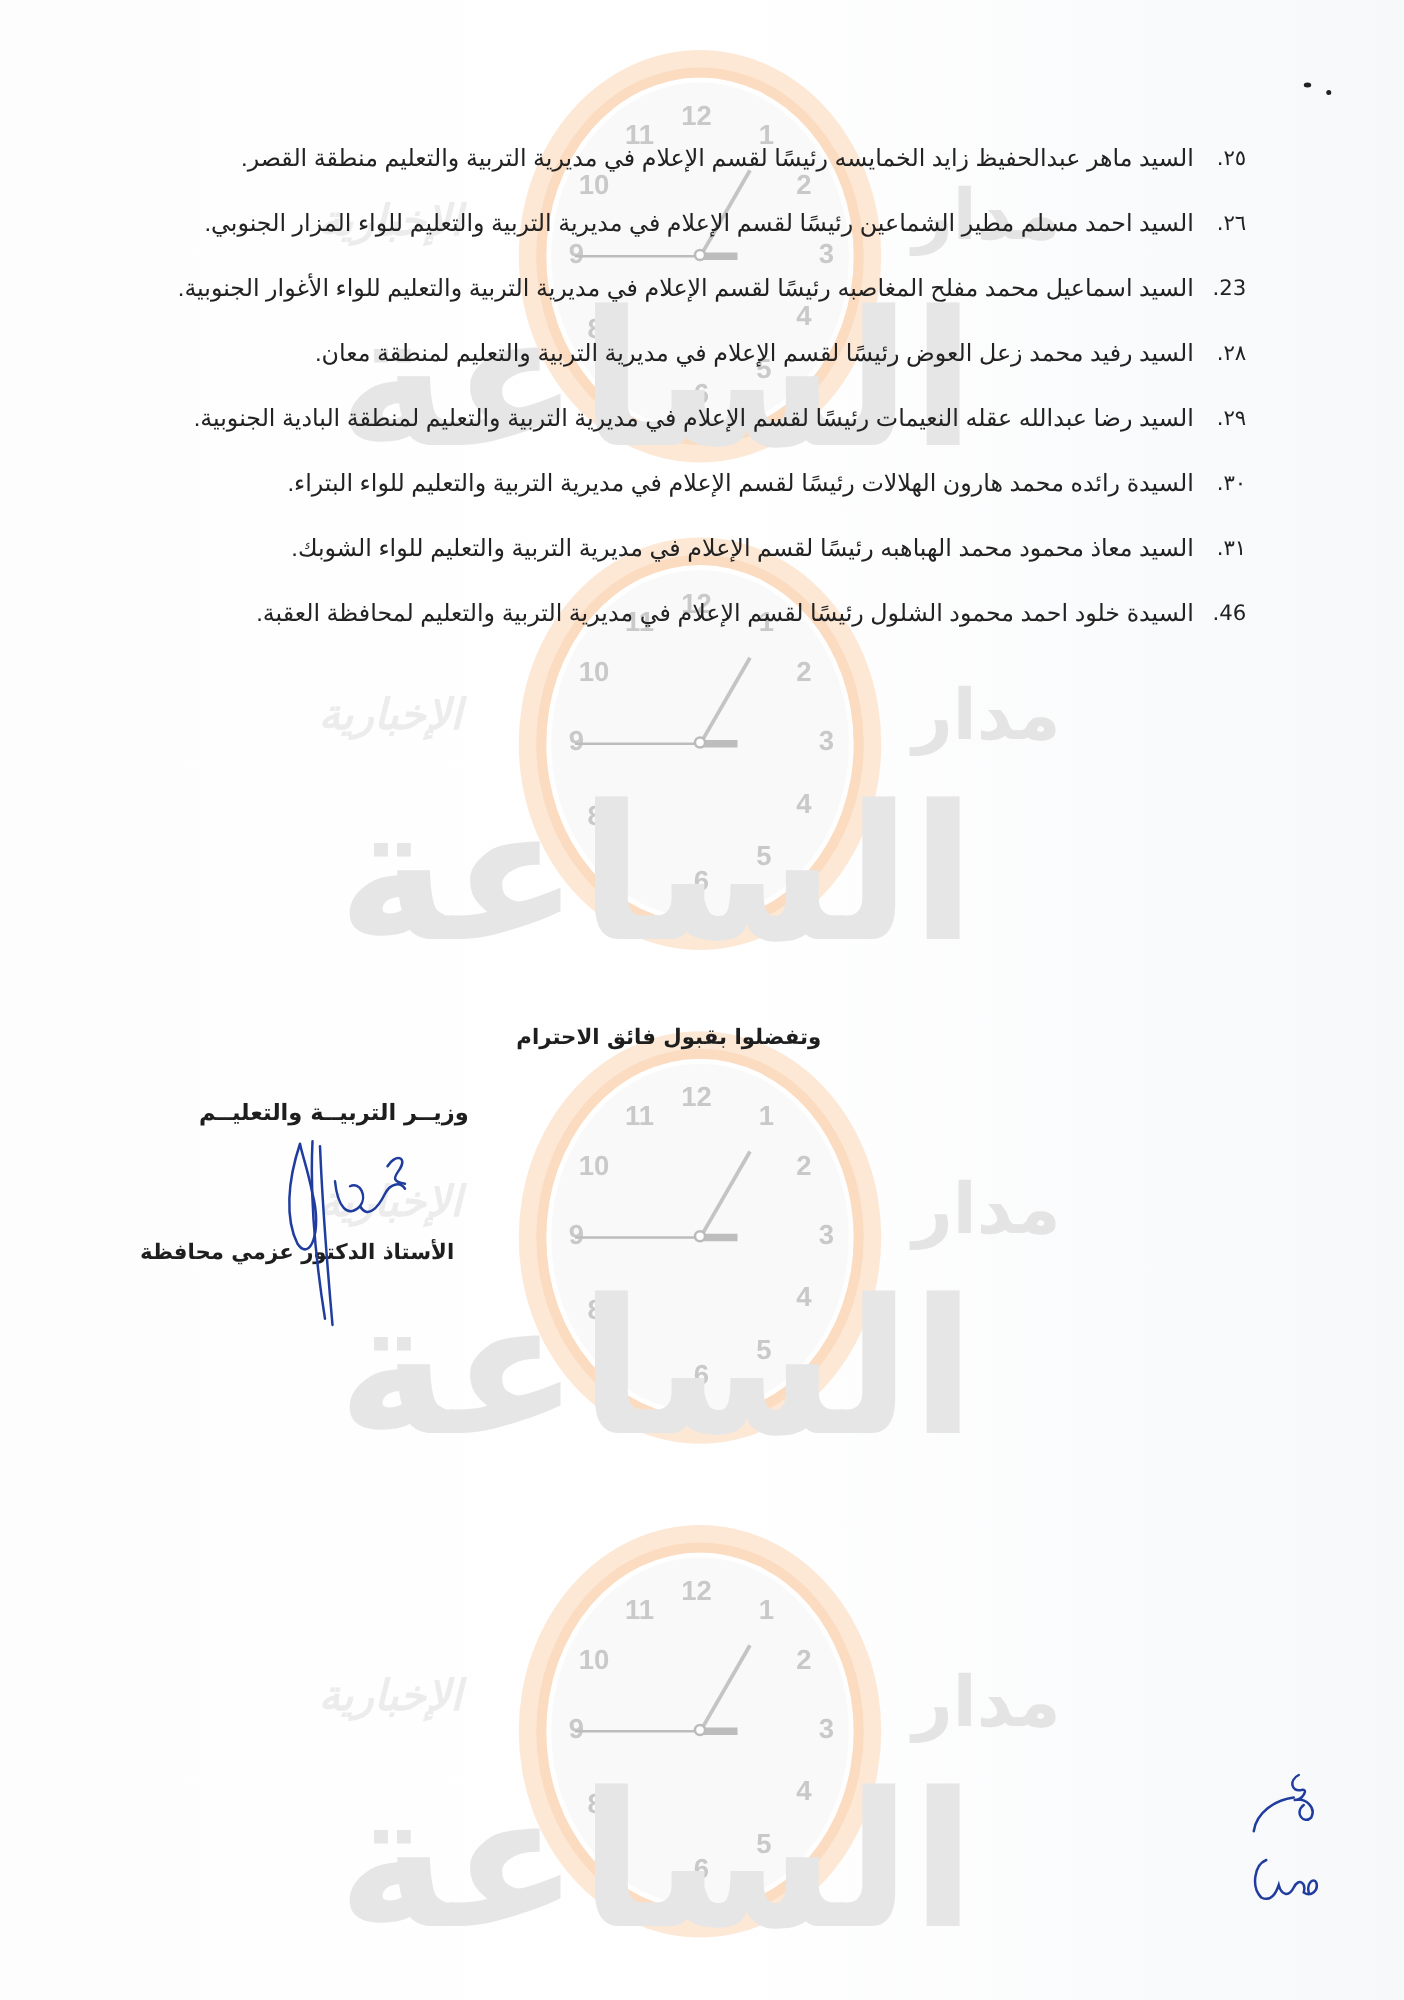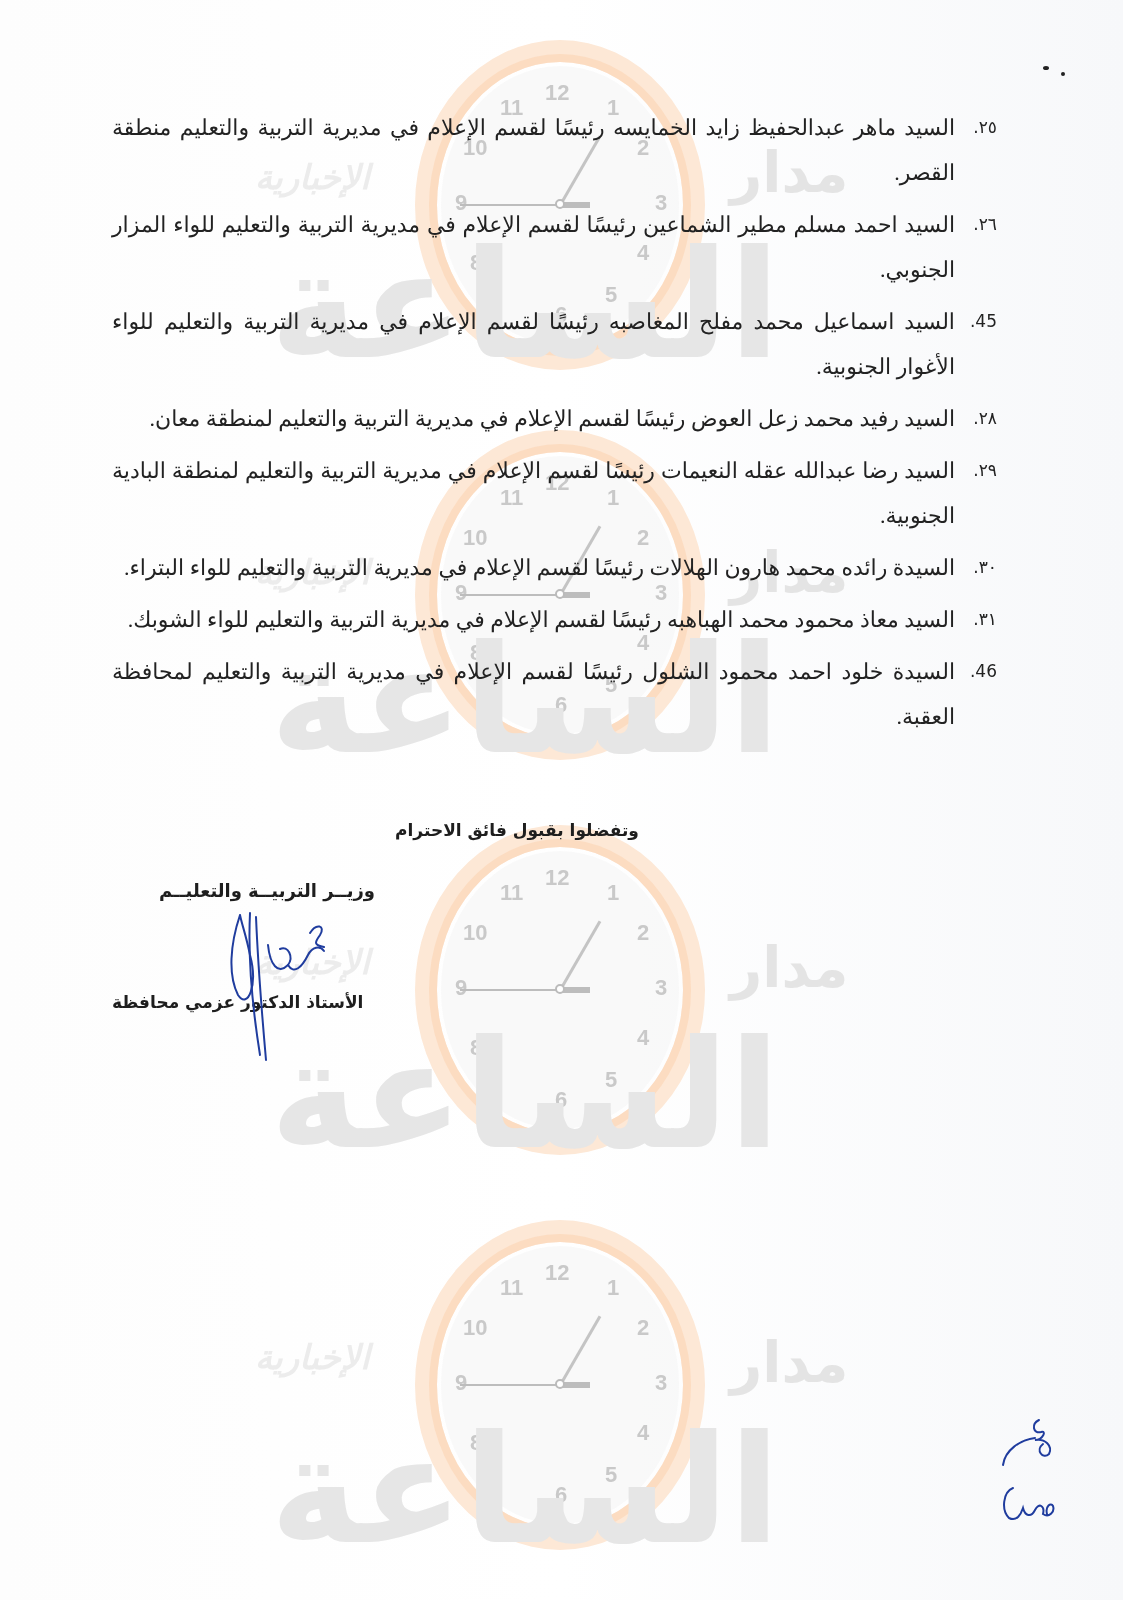--- a/index.html
+++ b/index.html
@@ -19,23 +19,23 @@
     .clock .hand-s { position: absolute; left: 145px; top: 162px; width: 30px; height: 6px; background: #bdbdbd; }
     .clock .center { position: absolute; left: 140px; top: 159px; width: 10px; height: 10px; border-radius: 50%; border: 2px solid #bbb; background: #fff; }
     .wm-text-big { position: absolute; font-family: "DejaVu Sans", sans-serif; font-weight: bold; color: #e6e6e6; font-size: 150px; line-height: 1; direction: rtl; white-space: nowrap; text-align: right; }
     .wm-text-mid { position: absolute; font-family: "DejaVu Sans", sans-serif; font-weight: bold; color: #e4e4e4; font-size: 56px; line-height: 1; direction: rtl; white-space: nowrap; }
     .wm-text-sm { position: absolute; font-family: "DejaVu Sans", sans-serif; font-weight: bold; color: #ececec; font-size: 34px; line-height: 1; direction: rtl; white-space: nowrap; font-style: italic; }
 
     
     .content { position: absolute; left: 112px; top: 112px; width: 885px; direction: rtl; }
     .item { display: flex; direction: rtl; margin-bottom: 14px; }
     .item-num { width: 42px; flex: none; font-family: "DejaVu Sans", sans-serif; font-size: 17px; line-height: 30px; text-align: right; color: #222; }
-    .item-text { flex: 1; font-family: Liberation Serif, serif; font-size: 22px; line-height: 45px; text-align: justify; text-align-last: right; color: #222; margin-top: -7px; }
-
-    .closing { position: absolute; top: 820px; left: 352px; width: 330px; text-align: center; direction: rtl; font-family: "DejaVu Sans", sans-serif; font-weight: bold; font-size: 17px; color: #1e1e1e; }
+    .item-text { flex: 1; font-family: Liberation Sans, sans-serif; font-size: 19px; line-height: 45px; text-align: justify; text-align-last: right; color: #222; margin-top: -7px; }
+
+    .closing { position: absolute; top: 820px; left: 370px; width: 330px; text-align: center; direction: rtl; font-family: "DejaVu Sans", sans-serif; font-weight: bold; font-size: 17px; color: #1e1e1e; }
     .sig-title { position: absolute; top: 880px; left: 115px; width: 260px; text-align: right; direction: rtl; font-family: "DejaVu Sans", sans-serif; font-weight: bold; font-size: 18px; color: #1e1e1e; letter-spacing: 1px; }
     .sig-name { position: absolute; top: 992px; left: 112px; width: 260px; text-align: left; direction: rtl; font-family: "DejaVu Sans", sans-serif; font-weight: bold; font-size: 17px; color: #1e1e1e; }
     .signature { position: absolute; left: 228px; top: 905px; width: 110px; height: 160px; }
     .initials { position: absolute; left: 995px; top: 1410px; width: 70px; height: 120px; }
     .marks { position: absolute; left: 1040px; top: 60px; width: 40px; height: 20px; }
     .dot { position: absolute; background: #222; border-radius: 50%; }
   </style>
 </head>
 <body>
 
@@ -148,21 +148,21 @@
   <div class="content">
     <div class="item">
       <span class="item-num">٢٥.</span>
       <span class="item-text">السيد ماهر عبدالحفيظ زايد الخمايسه رئيسًا لقسم الإعلام في مديرية التربية والتعليم منطقة القصر.</span>
     </div>
     <div class="item">
       <span class="item-num">٢٦.</span>
       <span class="item-text">السيد احمد مسلم مطير الشماعين رئيسًا لقسم الإعلام في مديرية التربية والتعليم للواء المزار الجنوبي.</span>
     </div>
     <div class="item">
-      <span class="item-num">45.</span>
+      <span class="item-num">23.</span>
       <span class="item-text">السيد اسماعيل محمد مفلح المغاصبه رئيسًا لقسم الإعلام في مديرية التربية والتعليم للواء الأغوار الجنوبية.</span>
     </div>
     <div class="item">
       <span class="item-num">٢٨.</span>
       <span class="item-text">السيد رفيد محمد زعل العوض رئيسًا لقسم الإعلام في مديرية التربية والتعليم لمنطقة معان.</span>
     </div>
     <div class="item">
       <span class="item-num">٢٩.</span>
       <span class="item-text">السيد رضا عبدالله عقله النعيمات رئيسًا لقسم الإعلام في مديرية التربية والتعليم لمنطقة البادية الجنوبية.</span>
     </div>

